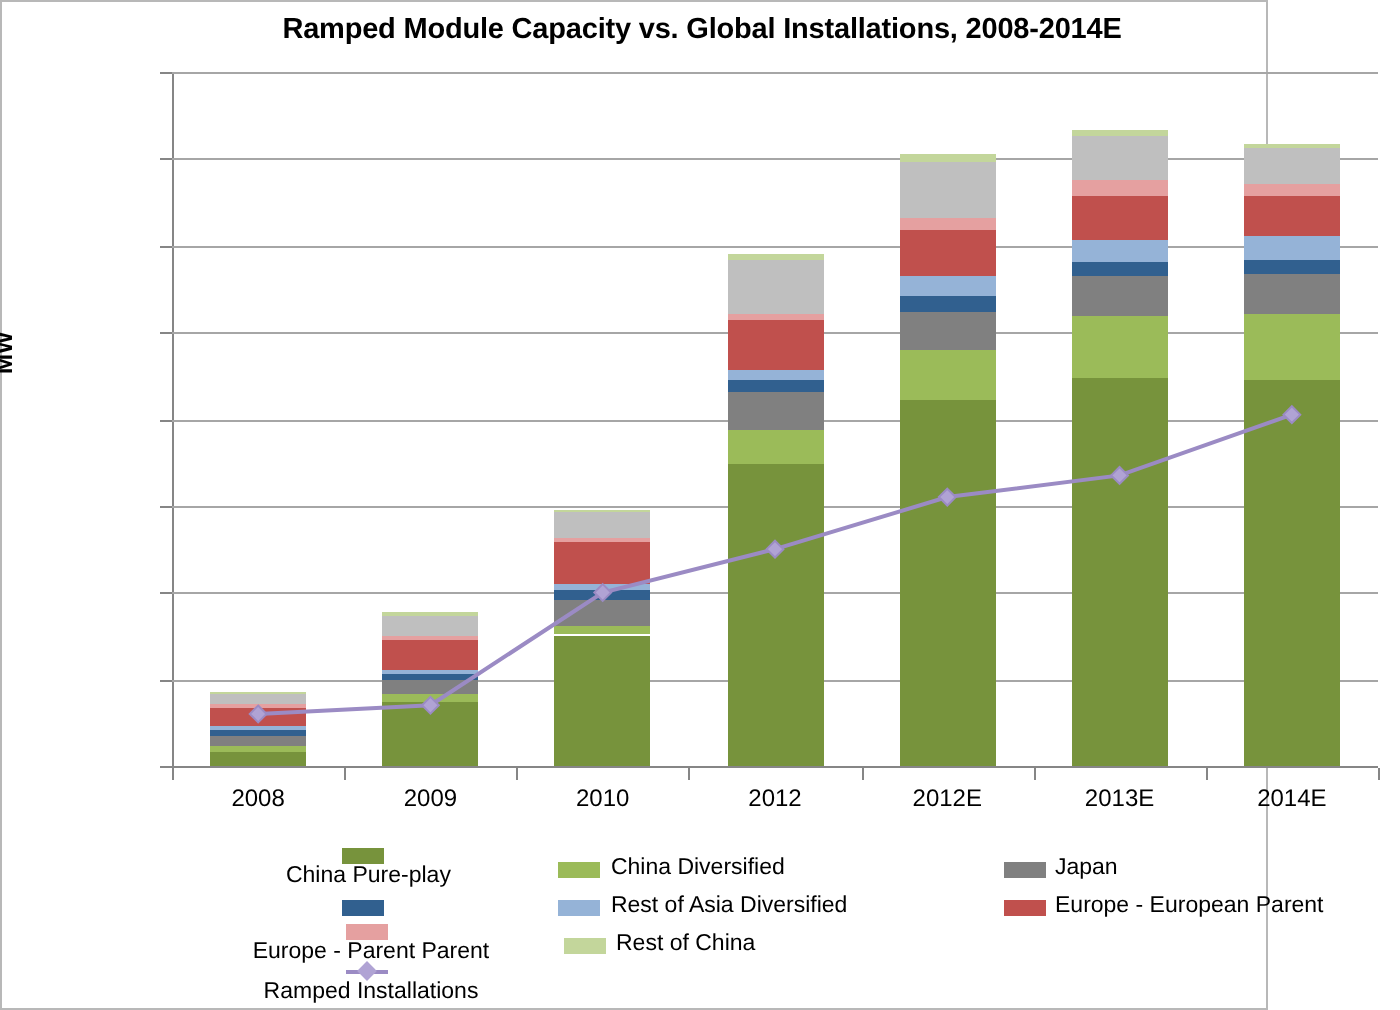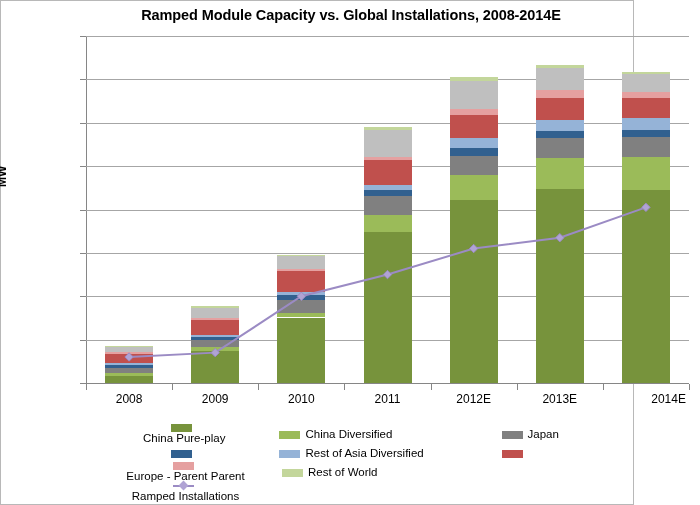--- a/index.html
+++ b/index.html
@@ -281,27 +281,27 @@
   </div>
 
   <div id="x-ticks">
       <div class="xtick-mark" style="left: 171.143px;"></div>
       <div class="xtick-label" style="left: 88.0714px; width: 80px;">2008</div>
       <div class="xtick-mark" style="left: 257.286px;"></div>
       <div class="xtick-label" style="left: 174.214px; width: 80px;">2009</div>
       <div class="xtick-mark" style="left: 343.429px;"></div>
       <div class="xtick-label" style="left: 260.357px; width: 80px;">2010</div>
       <div class="xtick-mark" style="left: 429.571px;"></div>
-      <div class="xtick-label" style="left: 346.5px; width: 80px;">2011</div>
+      <div class="xtick-label" style="left: 346.5px; width: 80px;">2012</div>
       <div class="xtick-mark" style="left: 515.714px;"></div>
       <div class="xtick-label" style="left: 432.643px; width: 80px;">2012E</div>
       <div class="xtick-mark" style="left: 601.857px;"></div>
       <div class="xtick-label" style="left: 518.786px; width: 80px;">2013E</div>
       <div class="xtick-mark" style="left: 688px;"></div>
-      <div class="xtick-label" style="left: 604.929px; width: 80px; text-align: right;">2014E</div>
+      <div class="xtick-label" style="left: 604.929px; width: 80px;">2014E</div>
       <div class="xtick-mark" style="left: 85px;"></div>
       <div style="position: absolute; left: 85px; top: 382px; width: 603px; height: 1px; background: rgb(134, 134, 134);"></div>
     </div>
 
   <div id="legend">
       <div class="legend-row">
         <div class="legend-item c0">
           <span class="swatch" style="background: rgb(119, 147, 60);"></span>
           <span class="legend-label">China Pure-play</span>
         </div>
@@ -317,30 +317,31 @@
       <div class="legend-row">
         <div class="legend-item c0">
           <span class="swatch" style="background: rgb(49, 96, 143);"></span>
         </div>
         <div class="legend-item c1">
           <span class="swatch" style="background: rgb(149, 179, 215);"></span>
           <span class="legend-label">Rest of Asia Diversified</span>
         </div>
         <div class="legend-item c2">
           <span class="swatch" style="background: rgb(192, 80, 77);"></span>
+          <span class="legend-label">Europe - European Parent</span>
         </div>
       </div>
       <div class="legend-row">
         <div class="legend-item c0">
           <span class="swatch" style="background: rgb(229, 160, 160);"></span>
           <span class="legend-label">Europe - Parent  Parent</span>
         </div>
         <div class="legend-item c2">
           <span class="swatch" style="background: rgb(195, 214, 155);"></span>
-          <span class="legend-label">Rest of World</span>
+          <span class="legend-label">Rest of China</span>
         </div>
       </div>
       <div class="legend-row">
         <div class="legend-item c0">
           <span class="swatch-line">
             <i></i>
             <b></b>
           </span>
           <span class="legend-label">Ramped Installations</span>
         </div>

